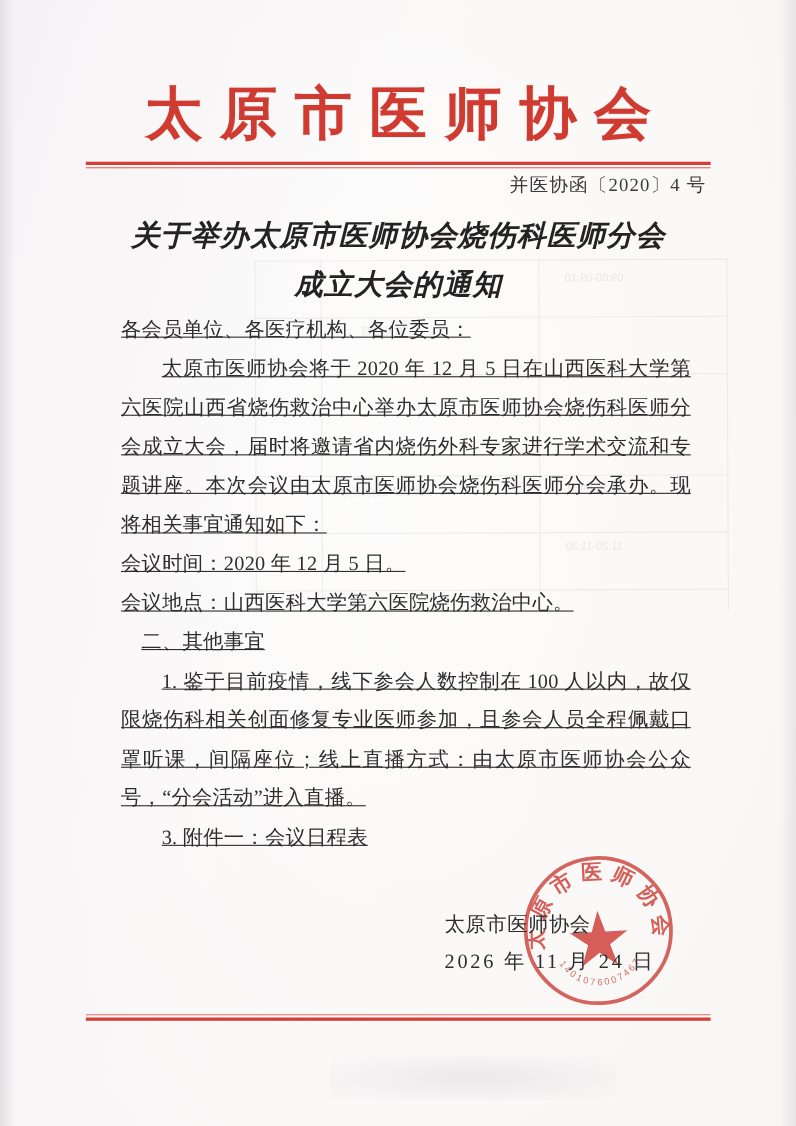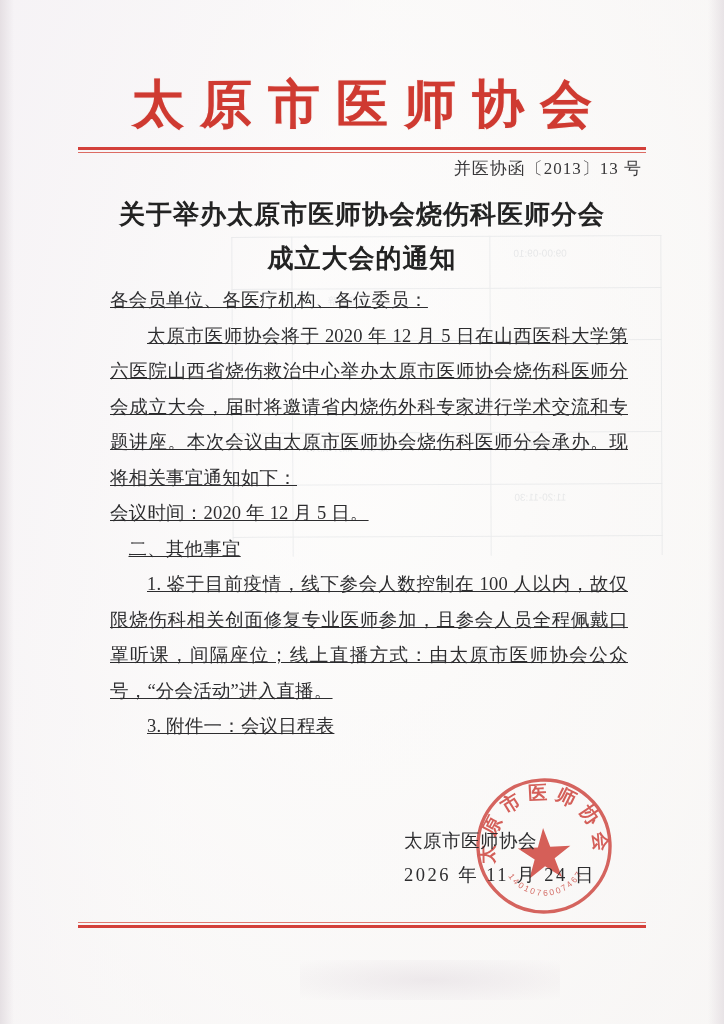--- a/index.html
+++ b/index.html
@@ -124,20 +124,21 @@
     left: 70px; right: 70px;
     top: 192px;
     text-align: center;
     font-family: "Liberation Sans", "DejaVu Sans", sans-serif;
     font-weight: bold;
     font-size: 26px;
     line-height: 44px;
     letter-spacing: 1px;
     color: #232323;
     z-index: 2;
+    font-style: italic;
   }
 
   
   .body-block {
     position: absolute;
     left: 110px;
     right: 96px;
     top: 283px;
     z-index: 2;
     font-size: 18.5px;
@@ -226,31 +227,32 @@
   <div class="masthead">
     <div class="masthead-title">太原市医师协会</div>
   </div>
 
   <div class="rule-top">
     <div class="rule-thick"></div>
     <div class="rule-gap"></div>
     <div class="rule-thin"></div>
   </div>
 
-  <div class="doc-number">并医协函〔2013〕13 号</div>
+  <div class="doc-number">并医协函〔2020〕4 号</div>
 
   <div class="doc-title">
     <div>关于举办太原市医师协会烧伤科医师分会</div>
     <div>成立大会的通知</div>
   </div>
 
   <div class="body-block">
     <p class="p">各会员单位、各医疗机构、各位委员：</p>
     <p class="p p-indent">太原市医师协会将于 2020 年 12 月 5 日在山西医科大学第六医院山西省烧伤救治中心举办太原市医师协会烧伤科医师分会成立大会，届时将邀请省内烧伤外科专家进行学术交流和专题讲座。本次会议由太原市医师协会烧伤科医师分会承办。现将相关事宜通知如下：</p>
     <p class="p">会议时间：2020 年 12 月 5 日。</p>
+    <p class="p">会议地点：山西医科大学第六医院烧伤救治中心。</p>
     <p class="p p-indent1">二、其他事宜</p>
     <p class="p p-indent">1. 鉴于目前疫情，线下参会人数控制在 100 人以内，故仅限烧伤科相关创面修复专业医师参加，且参会人员全程佩戴口罩听课，间隔座位；线上直播方式：由太原市医师协会公众号，“分会活动”进入直播。</p>
     <p class="p p-indent">3. 附件一：会议日程表</p>
   </div>
 
   <svg class="seal" viewBox="0 0 140 140">
     <defs>
       <path id="rimArc" d="M 19,74 A 51,51 0 0 1 121,74"></path>
       <path id="codeArc" d="M 28,86 A 43,43 0 0 0 112,86"></path>
     </defs>

